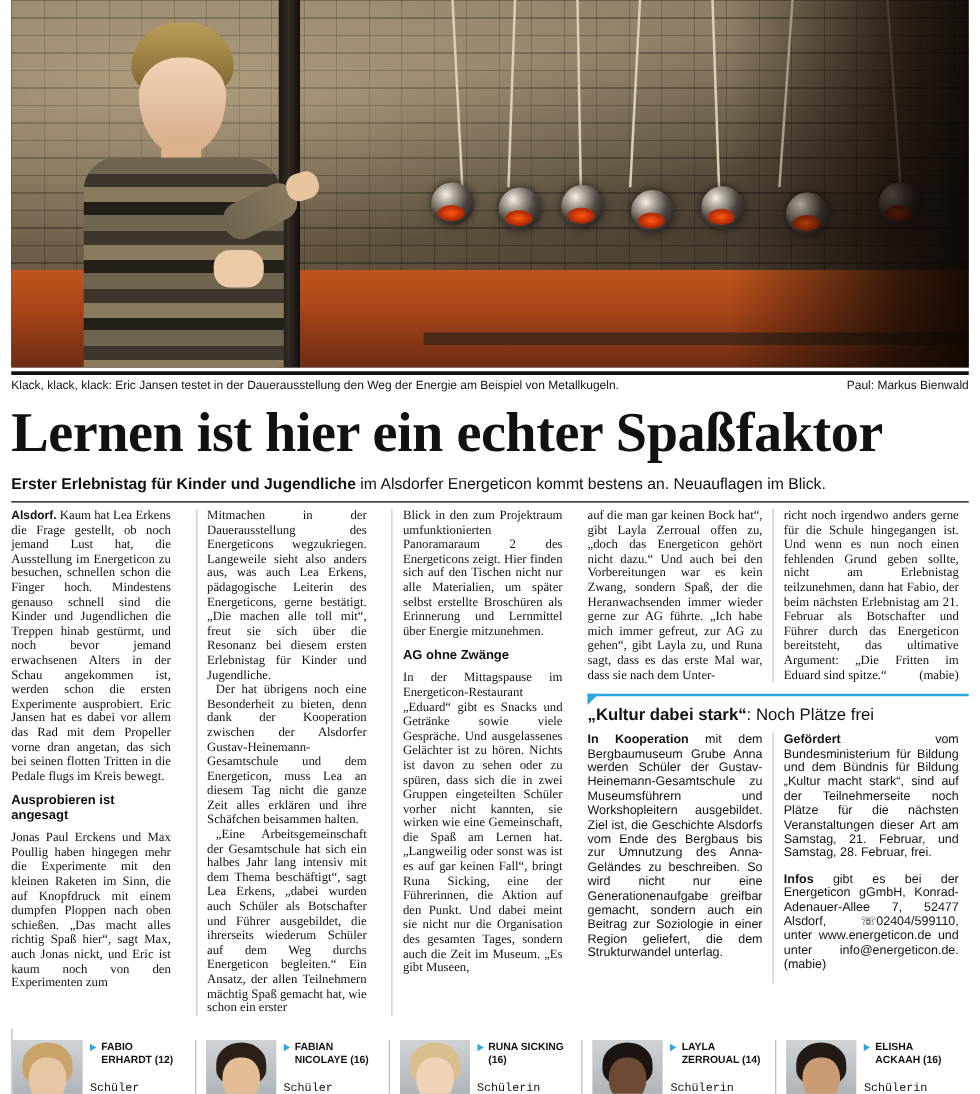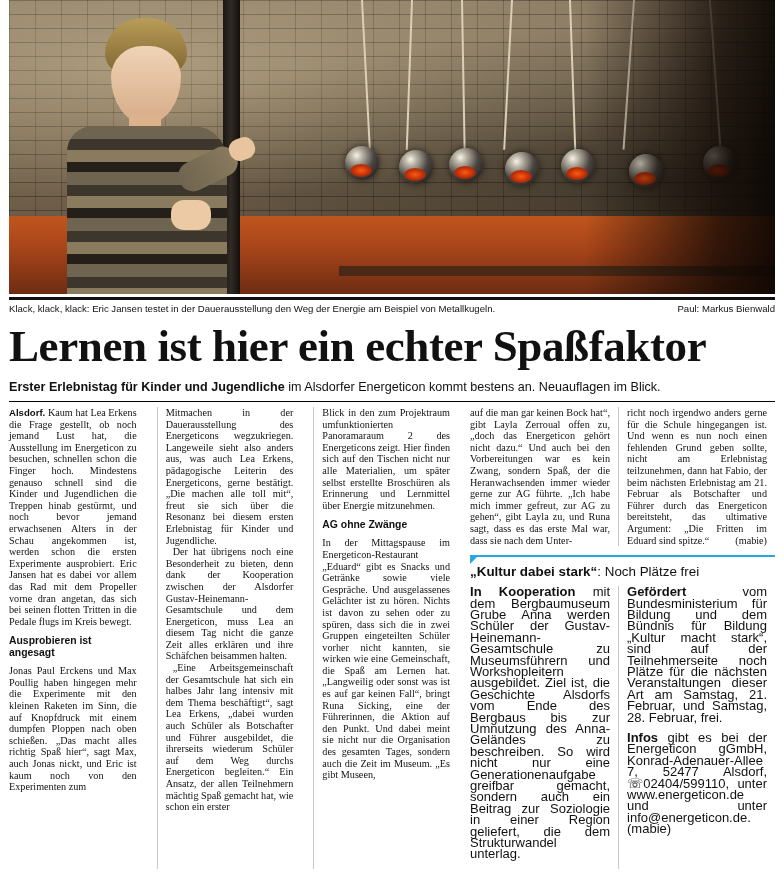--- a/index.html
+++ b/index.html
@@ -77,41 +77,41 @@
   .col45 .col{width:145px;}
 
   
   .infobox{border-top:2px solid #29a8e0;margin-top:9px;padding-top:5px;position:relative;width:305px;}
   .infobox:before{content:"";position:absolute;left:0;top:-2px;border-left:9px solid #29a8e0;border-bottom:9px solid transparent;}
   .ib-title{font-family:"Liberation Sans", sans-serif;font-size:13.4px;line-height:16px;margin:2px 0 6px;}
   .ib-title b{font-weight:700;}
   .ib-cols{display:flex;}
   .ib-col{width:145px;padding-right:8px;}
   .ib-col + .ib-col{border-left:1px solid #c9c9c9;padding-left:8px;}
-  .ib-p{font-family:"Liberation Sans", sans-serif;font-size:13px;line-height:11.4px;text-align:justify;margin:0 0 9px;hyphens:auto;-webkit-hyphens:auto;}
+  .ib-p{font-family:"Liberation Sans", sans-serif;font-size:10px;line-height:11.4px;text-align:justify;margin:0 0 9px;hyphens:auto;-webkit-hyphens:auto;}
   .ib-p b{font-weight:700;}
 
   
   .umfrage{margin-top:10px;border-left:1px solid #bdbdbd;position:relative;}
   .umf-bar{background:#29a8e0;height:21px;display:flex;align-items:center;padding-left:9px;}
   .umf-bar span{font-family:"Liberation Sans", sans-serif;font-weight:700;font-size:12.6px;color:#fff;letter-spacing:.7px;}
   .umf-grid{display:flex;padding-top:9px;}
   .umf-cell{width:145px;padding:0 8px 0 0;}
   .umf-cell + .umf-cell{border-left:1px solid #bdbdbd;padding-left:8px;}
   .umf-head{display:flex;gap:6px;}
   .umf-photo{width:56px;height:72px;flex:0 0 56px;overflow:hidden;position:relative;background:#b9bdc0;}
   .ph-bg{position:absolute;inset:0;background:linear-gradient(to bottom,#cfd3d6,#9aa0a5);}
   .ph-hair{position:absolute;left:8px;top:2px;width:40px;height:34px;border-radius:50% 50% 36% 36%;}
   .ph-face{position:absolute;left:13px;top:14px;width:30px;height:36px;border-radius:46% 46% 52% 52%;}
   .ph-body{position:absolute;left:2px;top:46px;width:52px;height:30px;border-radius:16px 16px 0 0;}
   .umf-meta{flex:1;min-width:0;}
   .umf-name{font-family:"Liberation Sans", sans-serif;font-weight:700;font-size:8.3px;line-height:10.4px;color:#111;
         display:flex;gap:4px;align-items:flex-start;}
   .tri{display:inline-block;width:0;height:0;border-left:5px solid #29a8e0;border-top:3.5px solid transparent;border-bottom:3.5px solid transparent;margin-top:3px;flex:0 0 auto;}
-  .umf-role{font-family:Liberation Sans, sans-serif;font-size:9.4px;line-height:11px;margin-top:12px;color:#111;}
+  .umf-role{font-family:Liberation Mono, monospace;font-size:9.4px;line-height:11px;margin-top:12px;color:#111;}
 </style>
 </head>
 <body>
 
 <div class="page">
 
   <div class="photo-wrap">
     <div class="photo">
       <div class="wall"></div>
       <div class="floor"></div>

